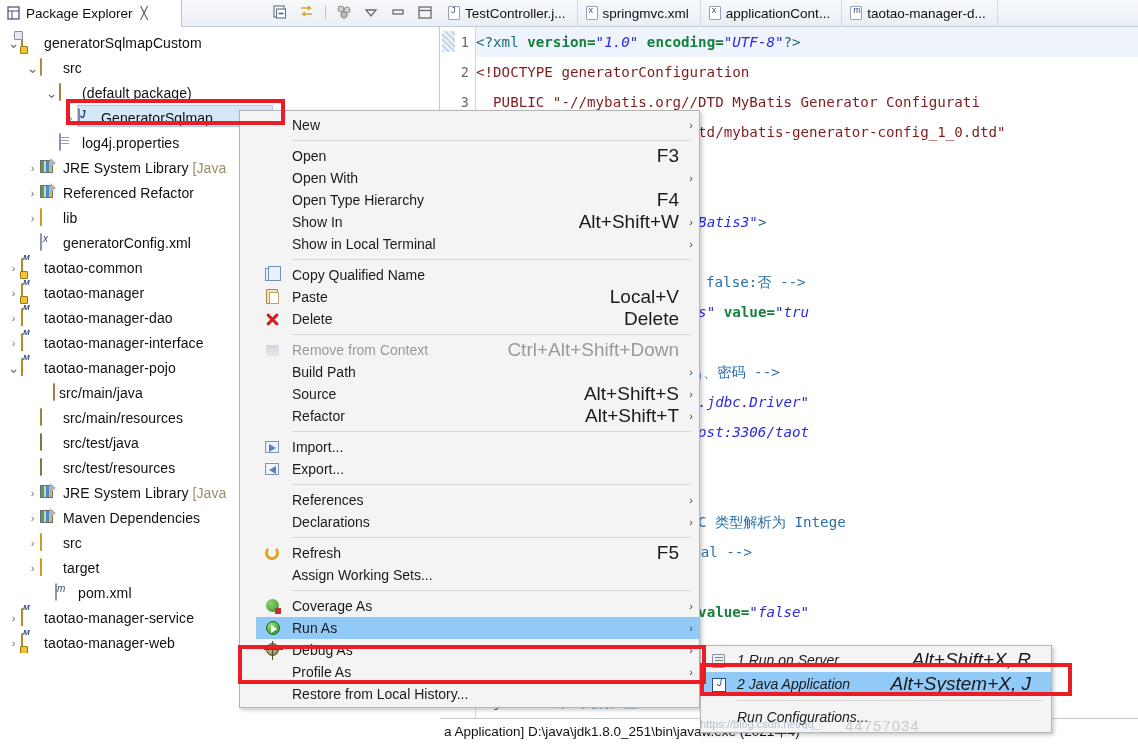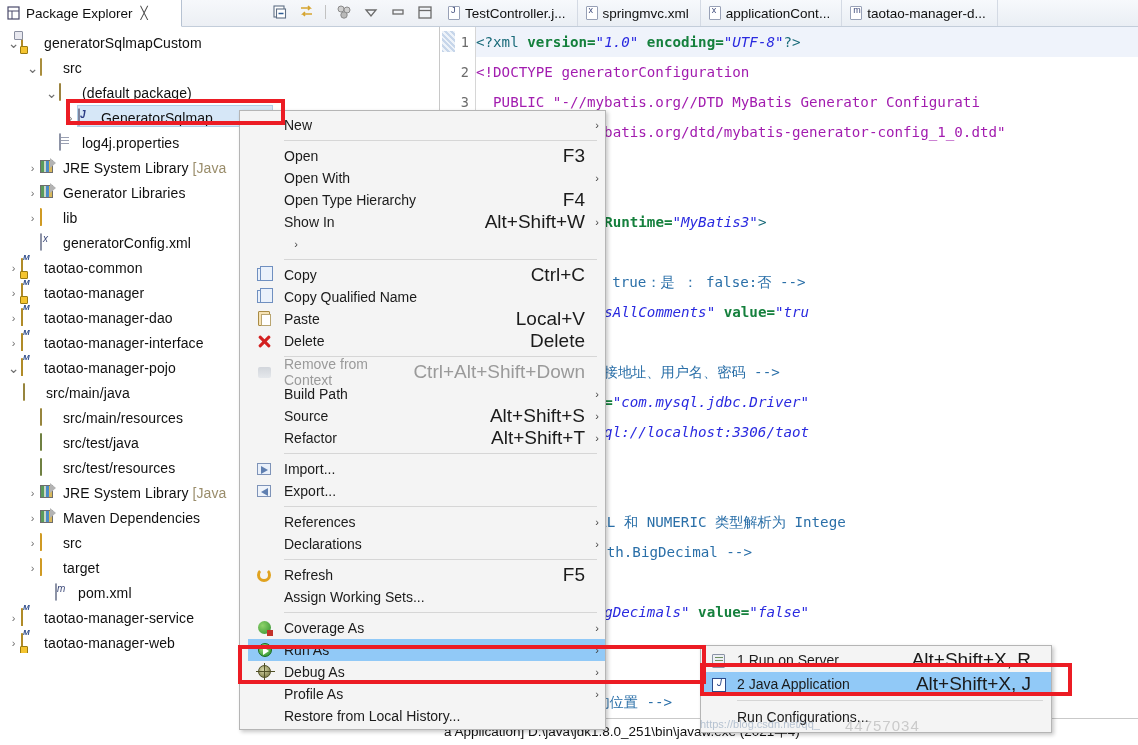--- a/index.html
+++ b/index.html
@@ -115,35 +115,35 @@
   #gutter .gn { text-align:right; padding-right:6px; color:#6b6b6b; font-size:13.5px; line-height:30px;}
   #gutter .mk { position:absolute; left:2px; top:4px; width:13px;height:21px;
     background:repeating-linear-gradient(45deg,#c7d6ea 0 2px,#eef3f9 2px 4px); }
   #codetext { position:absolute; left:36px; top:0; right:0; white-space:pre; }
   .cl { height:30px; }
   .cl.hl { background:#eff3fb; }
   .t-tag   { color:#1a6b7a; }
   .t-name  { color:#15803d; font-weight:bold; }
   .t-val   { color:#2a2ae0; font-style:italic; }
   .t-cmt   { color:#2a6fa8; }
-  .t-plain { color:#a21caf; }
+  .t-plain { color:#7f1d1d; }
 
   #statusbar {
     position:absolute; left:0; bottom:0; right:0; height:27px;
     border-top:1px solid #c9c9c9; background:#ffffff;
     font-size:13.5px; color:#111; display:flex; align-items:center;
     padding-left:4px; white-space:nowrap; overflow:hidden;
   }
 
   
   #ctxmenu {
-    position:absolute; left:239px; top:110px; width:367px;
+    position:absolute; left:239px; top:110px; width:461px;
     background:#f4f4f4; border:1px solid #b5b5b5;
     box-shadow:2px 2px 4px rgba(0,0,0,.22);
-    padding:3px 0 2px 8px;
+    padding:3px 0 2px 16px;
   }
   .mi {
     height:22px; display:flex; align-items:center; position:relative;
     font-size:14px; color:#1b1b1b; padding-left:0;
   }
   .mi .micon { width:36px; height:22px; flex:none; position:relative; }
   .mi .mlabel { flex:1; }
   .mi .maccel { color:#1b1b1b; padding-right:4px; font-size:19px; }
   .mi .marrow { width:16px; text-align:center; color:#444; font-size:11px; flex:none;}
   .mi.disabled .mlabel, .mi.disabled .maccel { color:#9a9a9a; }
@@ -178,21 +178,21 @@
     background:radial-gradient(circle at 40% 35%,#d8d8a8,#6e6e3a);border:1px solid #4f4f26;}
   .mic-bug:before{content:"";position:absolute;left:-3px;top:5px;width:19px;height:1px;background:#4f4f26;}
   .mic-bug:after{content:"";position:absolute;left:5px;top:-3px;width:1px;height:19px;background:#4f4f26;}
 
   
   #submenu {
     position:absolute; left:700px; top:645px; width:352px;
     background:#f4f4f4; border:1px solid #b5b5b5;
     box-shadow:2px 2px 4px rgba(0,0,0,.22); padding:2px 0 3px 0;
   }
-  #submenu .mi { height:24px; }
+  #submenu .mi { height:24px;font-style:italic; }
   .mic-server{position:absolute;left:11px;top:5px;width:13px;height:14px;background:#eceff4;border:1px solid #8a93a5;border-radius:1px;}
   .mic-server:after{content:"";position:absolute;left:2px;top:2px;width:8px;height:1px;
     box-shadow:0 3px 0 #6e8f5f,0 6px 0 #6e8f5f;background:#6e8f5f;}
   .mic-javaapp{position:absolute;left:11px;top:5px;width:14px;height:14px;background:#fff;border:1px solid #2b4a8a;}
   .mic-javaapp:after{content:"J";position:absolute;left:4px;top:-2px;font-size:10px;color:#2b4a8a;}
 
   
   .redbox { position:absolute; border:4px solid #ec1c24; pointer-events:none; }
   #red-node  { left:66px;  top:99px;  width:219px; height:26px; }
   #red-runas { left:238px; top:645px; width:468px; height:39px; }
@@ -296,21 +296,21 @@
         <span class="lbl" style="position: relative;">log4j.properties</span>
       </div>
       <div class="row" style="padding-left: 25px;">
         <span class="arrow">›</span>
         <span class="ico"><i class="ic-lib"></i></span>
         <span class="lbl" style="position: relative;">JRE System Library <span class="dim">[Java</span></span>
       </div>
       <div class="row" style="padding-left: 25px;">
         <span class="arrow">›</span>
         <span class="ico"><i class="ic-lib"></i></span>
-        <span class="lbl" style="position: relative;">Generator Libraries</span>
+        <span class="lbl" style="position: relative;">Referenced Refactor</span>
       </div>
       <div class="row" style="padding-left: 25px;">
         <span class="arrow">›</span>
         <span class="ico"><i class="ic-folder"></i></span>
         <span class="lbl" style="position: relative;">lib</span>
       </div>
       <div class="row" style="padding-left: 25px;">
         <span class="arrow"></span>
         <span class="ico"><i class="ic-xml"></i></span>
         <span class="lbl" style="position: relative;">generatorConfig.xml</span>
@@ -333,21 +333,21 @@
       <div class="row" style="padding-left: 6px;">
         <span class="arrow">›</span>
         <span class="ico"><i class="ic-mproj"></i></span>
         <span class="lbl" style="position: relative;">taotao-manager-interface</span>
       </div>
       <div class="row" style="padding-left: 6px;">
         <span class="arrow" style="font-size: 14px;">⌄</span>
         <span class="ico"><i class="ic-mproj"></i></span>
         <span class="lbl" style="position: relative;">taotao-manager-pojo</span>
       </div>
-      <div class="row" style="padding-left: 8px;">
+      <div class="row" style="padding-left: 21px; text-align: right;">
         <span class="arrow"></span>
         <span class="ico"><i class="ic-srcfold"></i></span>
         <span class="lbl" style="position: relative;">src/main/java</span>
       </div>
       <div class="row" style="padding-left: 25px;">
         <span class="arrow"></span>
         <span class="ico"><i class="ic-srcfold"></i></span>
         <span class="lbl" style="position: relative;">src/main/resources</span>
       </div>
       <div class="row" style="padding-left: 25px;">
@@ -493,32 +493,25 @@
       <span class="marrow"></span>
     </div>
     <div class="mi">
       <span class="micon"></span>
       <span class="mlabel">Show In</span>
       <span class="maccel">Alt+Shift+W</span>
       <span class="marrow">›</span>
     </div>
     <div class="mi">
       <span class="micon"></span>
-      <span class="maccel"></span>
-      <span class="marrow">›</span>
-    </div>
-    <div class="msep"></div>
-    <div class="mi">
-      <span class="micon">
-        <i class="mic-copy"></i>
-      </span>
-      <span class="mlabel">Copy</span>
-      <span class="maccel">Ctrl+C</span>
-      <span class="marrow"></span>
-    </div>
+      <span class="mlabel">Show in Local Terminal</span>
+      <span class="maccel"></span>
+      <span class="marrow">›</span>
+    </div>
+    <div class="msep"></div>
     <div class="mi">
       <span class="micon">
         <i class="mic-copy"></i>
       </span>
       <span class="mlabel">Copy Qualified Name</span>
       <span class="maccel"></span>
       <span class="marrow"></span>
     </div>
     <div class="mi">
       <span class="micon">
@@ -654,21 +647,21 @@
       </span>
       <span class="mlabel">1 Run on Server</span>
       <span class="maccel">Alt+Shift+X, R</span>
       <span class="marrow"></span>
     </div>
     <div class="mi hot">
       <span class="micon">
         <i class="mic-javaapp"></i>
       </span>
       <span class="mlabel">2 Java Application</span>
-      <span class="maccel">Alt+Shift+X, J</span>
+      <span class="maccel">Alt+System+X, J</span>
       <span class="marrow"></span>
     </div>
     <div class="msep"></div>
     <div class="mi">
       <span class="micon"></span>
       <span class="mlabel">Run Configurations...</span>
       <span class="maccel"></span>
       <span class="marrow"></span>
     </div>
   </div>

